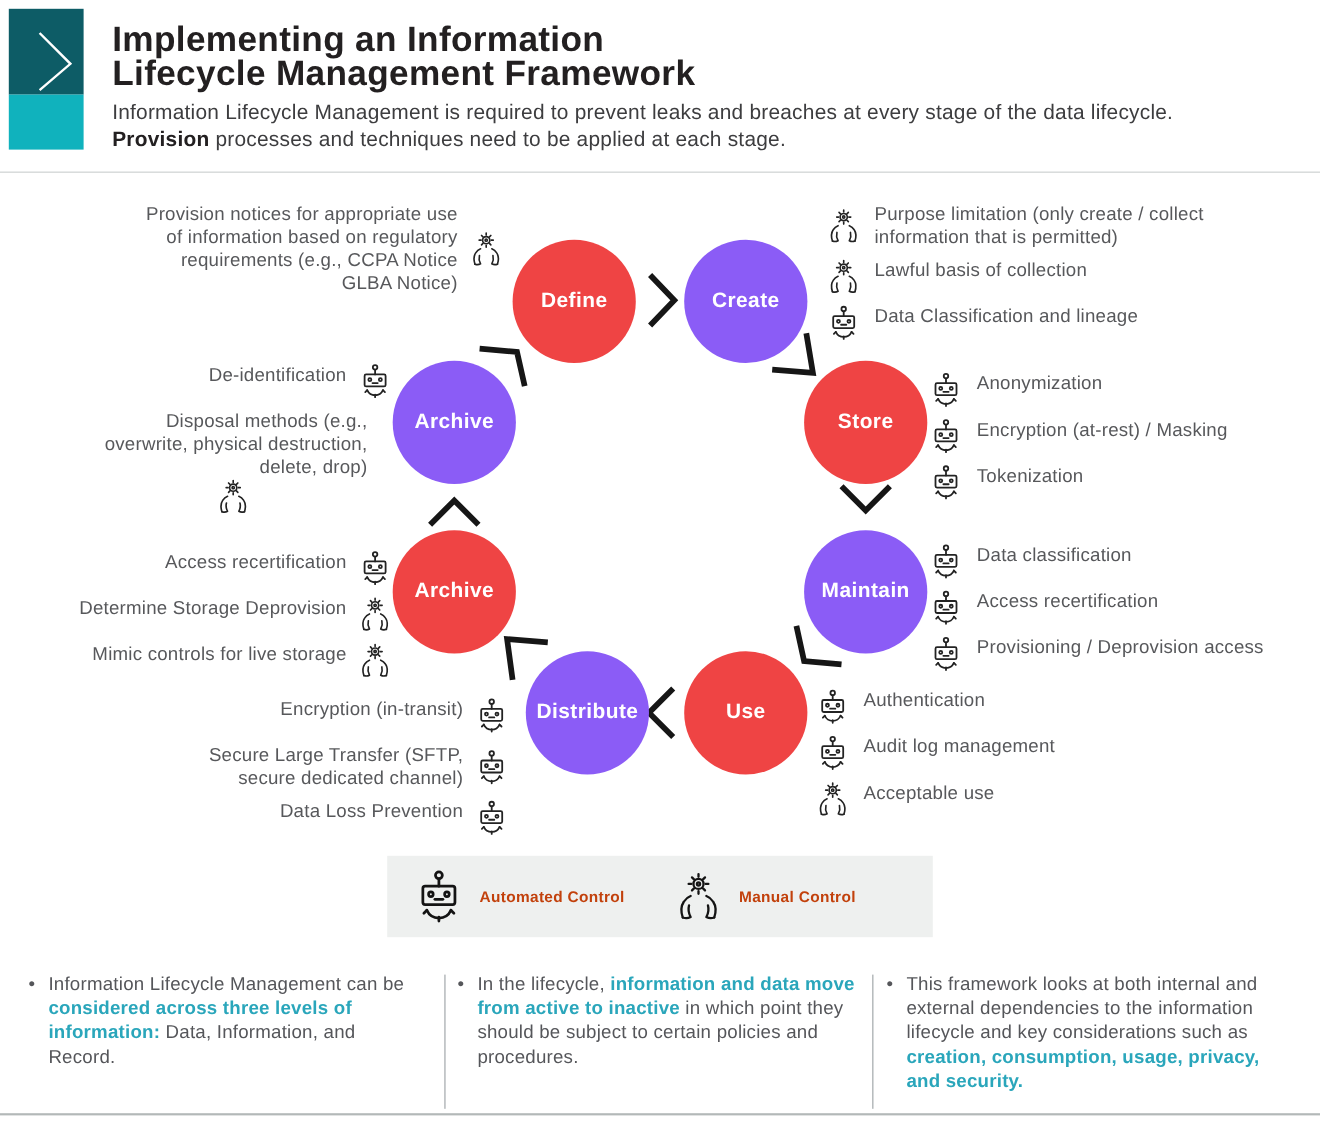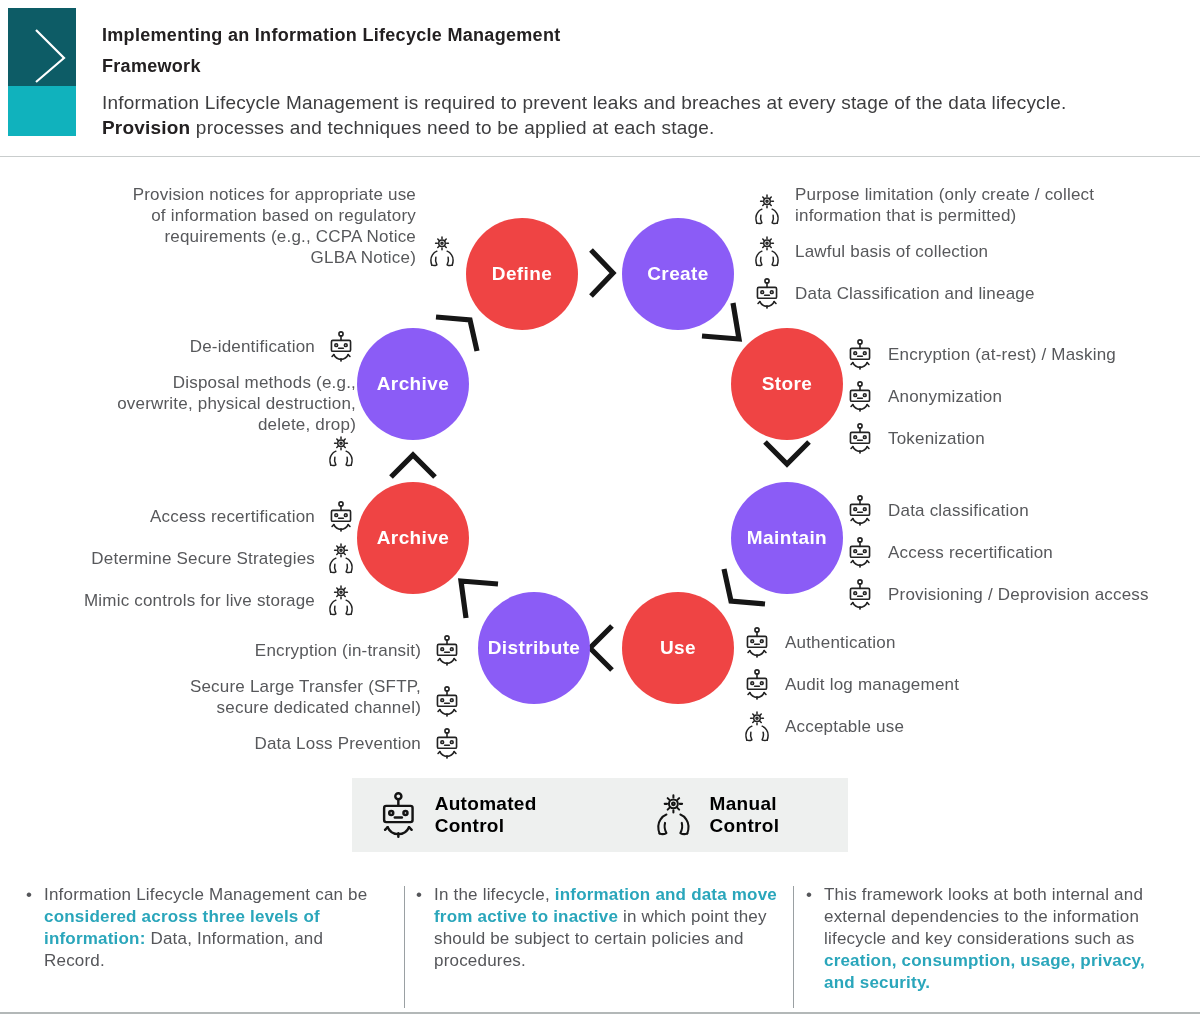--- a/index.html
+++ b/index.html
@@ -2,50 +2,50 @@
 <html><head>
 <meta charset="utf-8">
 <style>
   html,body{margin:0;padding:0;background:#ffffff;}
   .canvas{position:relative;width:1200px;height:1030px;background:#ffffff;overflow:hidden;
           font-family:"Liberation Sans",sans-serif;color:#57585b;}
   
   .sq-dark{position:absolute;left:8px;top:8px;width:68px;height:78px;background:#0d5c66;}
   .sq-light{position:absolute;left:8px;top:86px;width:68px;height:50px;background:#10b2bd;}
   .hdr-chev{position:absolute;left:12px;top:12px;}
-  .title{position:absolute;left:102px;top:20px;width:540px;font-size:18px;line-height:31px;
+  .title{position:absolute;left:102px;top:20px;width:540px;font-size:32px;line-height:31px;
          font-weight:bold;color:#232021;letter-spacing:.3px;}
   .subtitle{position:absolute;left:102px;top:90px;width:990px;font-size:19px;line-height:25px;
             color:#3d3d3f;letter-spacing:.2px;}
   .subtitle b{color:#232021;}
   .rule-top{position:absolute;left:0;top:156px;width:1200px;height:1px;background:#c9cdcd;}
   .rule-bottom{position:absolute;left:0;top:1012px;width:1200px;height:2px;background:#b3b8b8;}
   
   .stage{position:absolute;width:112px;height:112px;border-radius:50%;display:flex;
          align-items:center;justify-content:center;color:#fff;font-weight:bold;font-size:19px;
          letter-spacing:.4px;}
   .tone-dark{background:#ef4444;}
   .tone-light{background:#8b5cf6;}
   .connectors{position:absolute;left:0;top:0;pointer-events:none;}
   .connectors polyline{fill:none;stroke:#161616;stroke-width:5.2;stroke-linejoin:miter;stroke-linecap:butt;}
   
   .notes{position:absolute;font-size:17px;line-height:21px;color:#57585b;letter-spacing:.2px;}
-  .note-row{display:flex;align-items:center;margin-bottom:9px;}
-  .note-row.top{align-items:flex-end;}
+  .note-row{display:flex;align-items:flex-start;margin-bottom:9px;}
+  .note-row.top{align-items:center;}
   .note-row .txt{white-space:normal;}
   .rtl .note-row{justify-content:flex-end;}
   .rtl .txt{text-align:right;}
   .ic{width:30px;height:33px;flex:0 0 auto;color:#232323;}
   .rtl .ic{margin-left:11px;}
   .ltr .ic{margin-right:13px;}
   
   .legend{position:absolute;left:352px;top:778px;width:496px;height:74px;background:#eef0ef;
           display:flex;align-items:center;}
   .legend .lic{width:46px;height:50px;color:#141414;}
-  .legend .lbl{font-size:19px;font-weight:bold;color:#000000;letter-spacing:.3px;}
+  .legend .lbl{font-size:14px;font-weight:bold;color:#c2410c;letter-spacing:.3px;}
   
   .foot{position:absolute;top:884px;font-size:17px;line-height:22px;color:#55565a;
         display:flex;letter-spacing:.2px;}
   .foot .dot{flex:0 0 18px;color:#55565a;}
   .foot .hl{color:#2aa6bb;font-weight:bold;}
   .vdiv{position:absolute;top:886px;width:1px;height:122px;background:#9aa0a3;}
 </style>
 </head>
 <body>
 
@@ -153,27 +153,27 @@
         </svg>
       <span class="txt">Data Classification and lineage</span>
     </div>
   </div>
 
   <div class="notes ltr" style="left:845px;top:338px;width:330px;">
     <div class="note-row">
       <svg class="ic">
           <use href="#icon-automated"></use>
         </svg>
+      <span class="txt">Anonymization</span>
+    </div>
+    <div class="note-row">
+      <svg class="ic">
+          <use href="#icon-automated"></use>
+        </svg>
       <span class="txt">Encryption (at-rest) / Masking</span>
-    </div>
-    <div class="note-row">
-      <svg class="ic">
-          <use href="#icon-automated"></use>
-        </svg>
-      <span class="txt">Anonymization</span>
     </div>
     <div class="note-row">
       <svg class="ic">
           <use href="#icon-automated"></use>
         </svg>
       <span class="txt">Tokenization</span>
     </div>
   </div>
 
   <div class="notes ltr" style="left:845px;top:494px;width:340px;">
@@ -240,21 +240,21 @@
   </div>
 
   <div class="notes rtl" style="left:36px;top:500px;width:320px;">
     <div class="note-row">
       <span class="txt">Access recertification</span>
       <svg class="ic">
           <use href="#icon-automated"></use>
         </svg>
     </div>
     <div class="note-row">
-      <span class="txt">Determine Secure Strategies</span>
+      <span class="txt">Determine Storage Deprovision</span>
       <svg class="ic">
           <use href="#icon-manual"></use>
         </svg>
     </div>
     <div class="note-row">
       <span class="txt">Mimic controls for live storage</span>
       <svg class="ic">
           <use href="#icon-manual"></use>
         </svg>
     </div>

